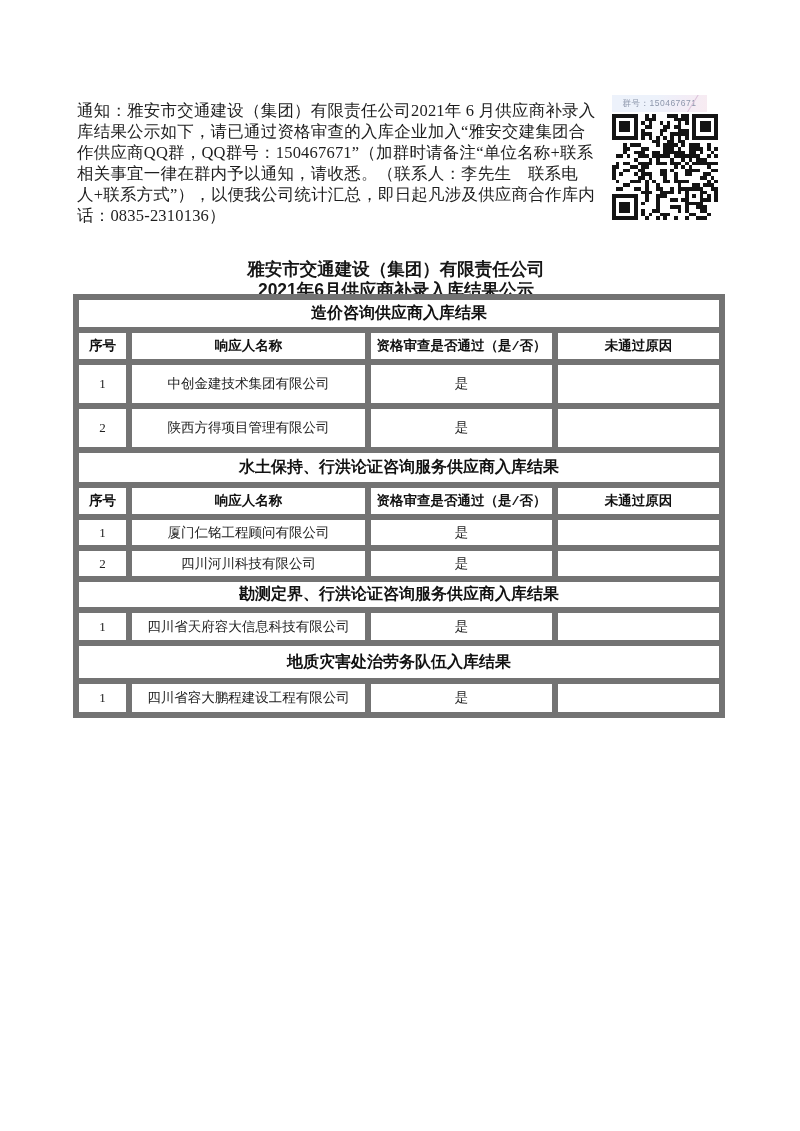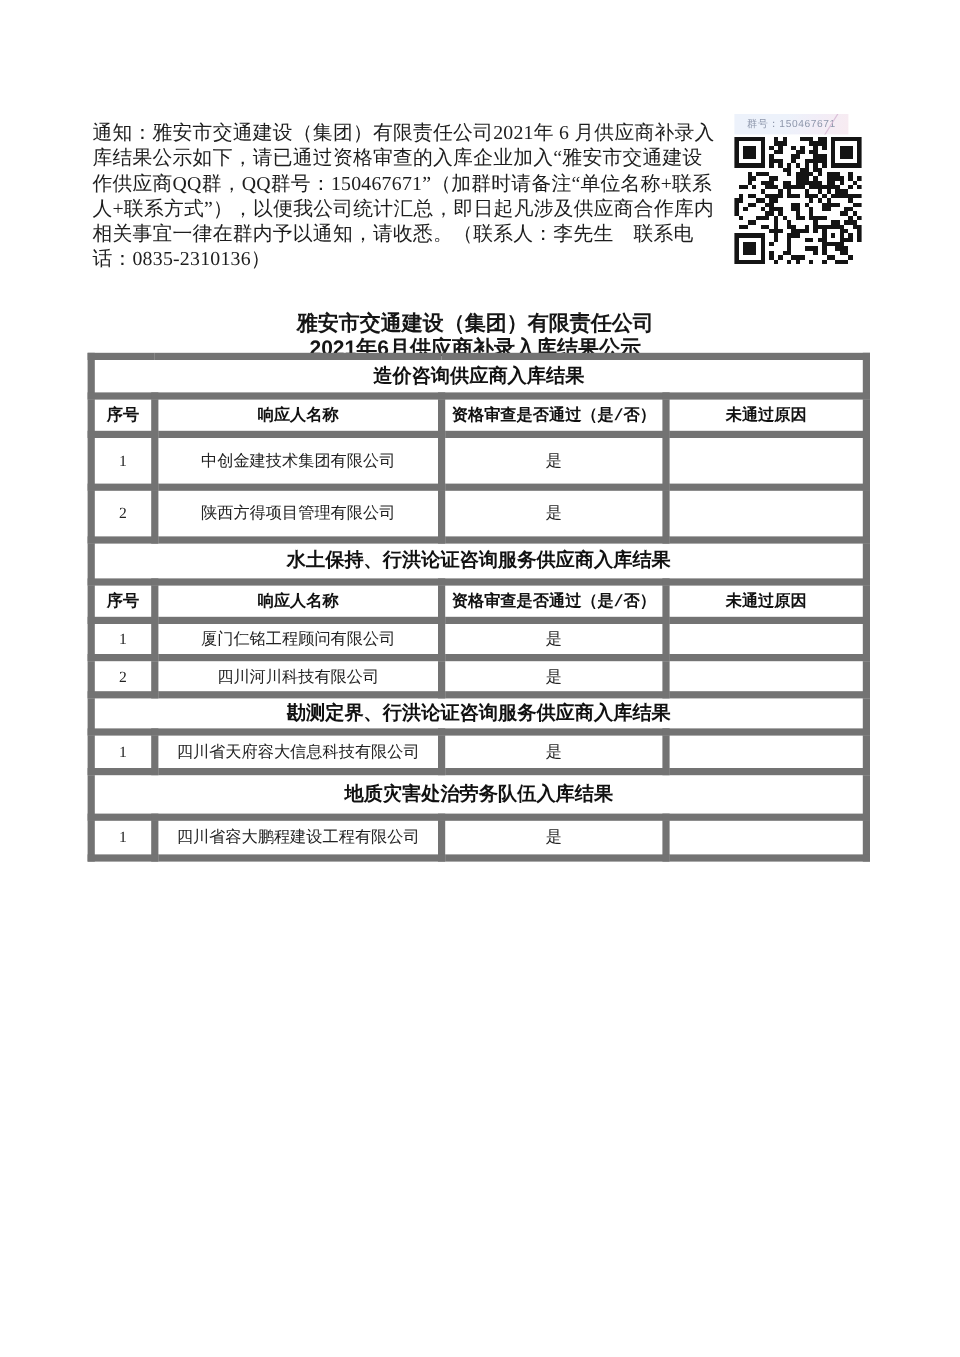--- a/index.html
+++ b/index.html
@@ -54,24 +54,24 @@
   tr.data-row td{font-size:13.5px;color:#222;}
   tr.data-row td.c-no{font-size:13px;}
 </style>
 </head>
 <body>
 
 <div class="page">
 
   <div class="notice">
     <div>通知：雅安市交通建设（集团）有限责任公司2021年 6 月供应商补录入</div>
-    <div>库结果公示如下，请已通过资格审查的入库企业加入“雅安市交通建设</div>
+    <div>库结果公示如下，请已通过资格审查的入库企业加入“雅安交建集团合</div>
     <div>作供应商QQ群，QQ群号：150467671”（加群时请备注“单位名称+联系</div>
+    <div>相关事宜一律在群内予以通知，请收悉。（联系人：李先生　联系电</div>
     <div>人+联系方式”），以便我公司统计汇总，即日起凡涉及供应商合作库内</div>
-    <div>相关事宜一律在群内予以通知，请收悉。（联系人：李先生　联系电</div>
     <div>话：0835-2310136）</div>
   </div>
 
   <div class="qr-card">
     <div class="qr-strip">群号：150467671</div>
     <svg id="qr-svg" class="qr-code" width="106" height="106" viewBox="0 0 29 29" shape-rendering="crispEdges">
         <rect x="0" y="0" width="1" height="1" fill="#141414"></rect>
         <rect x="1" y="0" width="1" height="1" fill="#141414"></rect>
         <rect x="2" y="0" width="1" height="1" fill="#141414"></rect>
         <rect x="3" y="0" width="1" height="1" fill="#141414"></rect>

